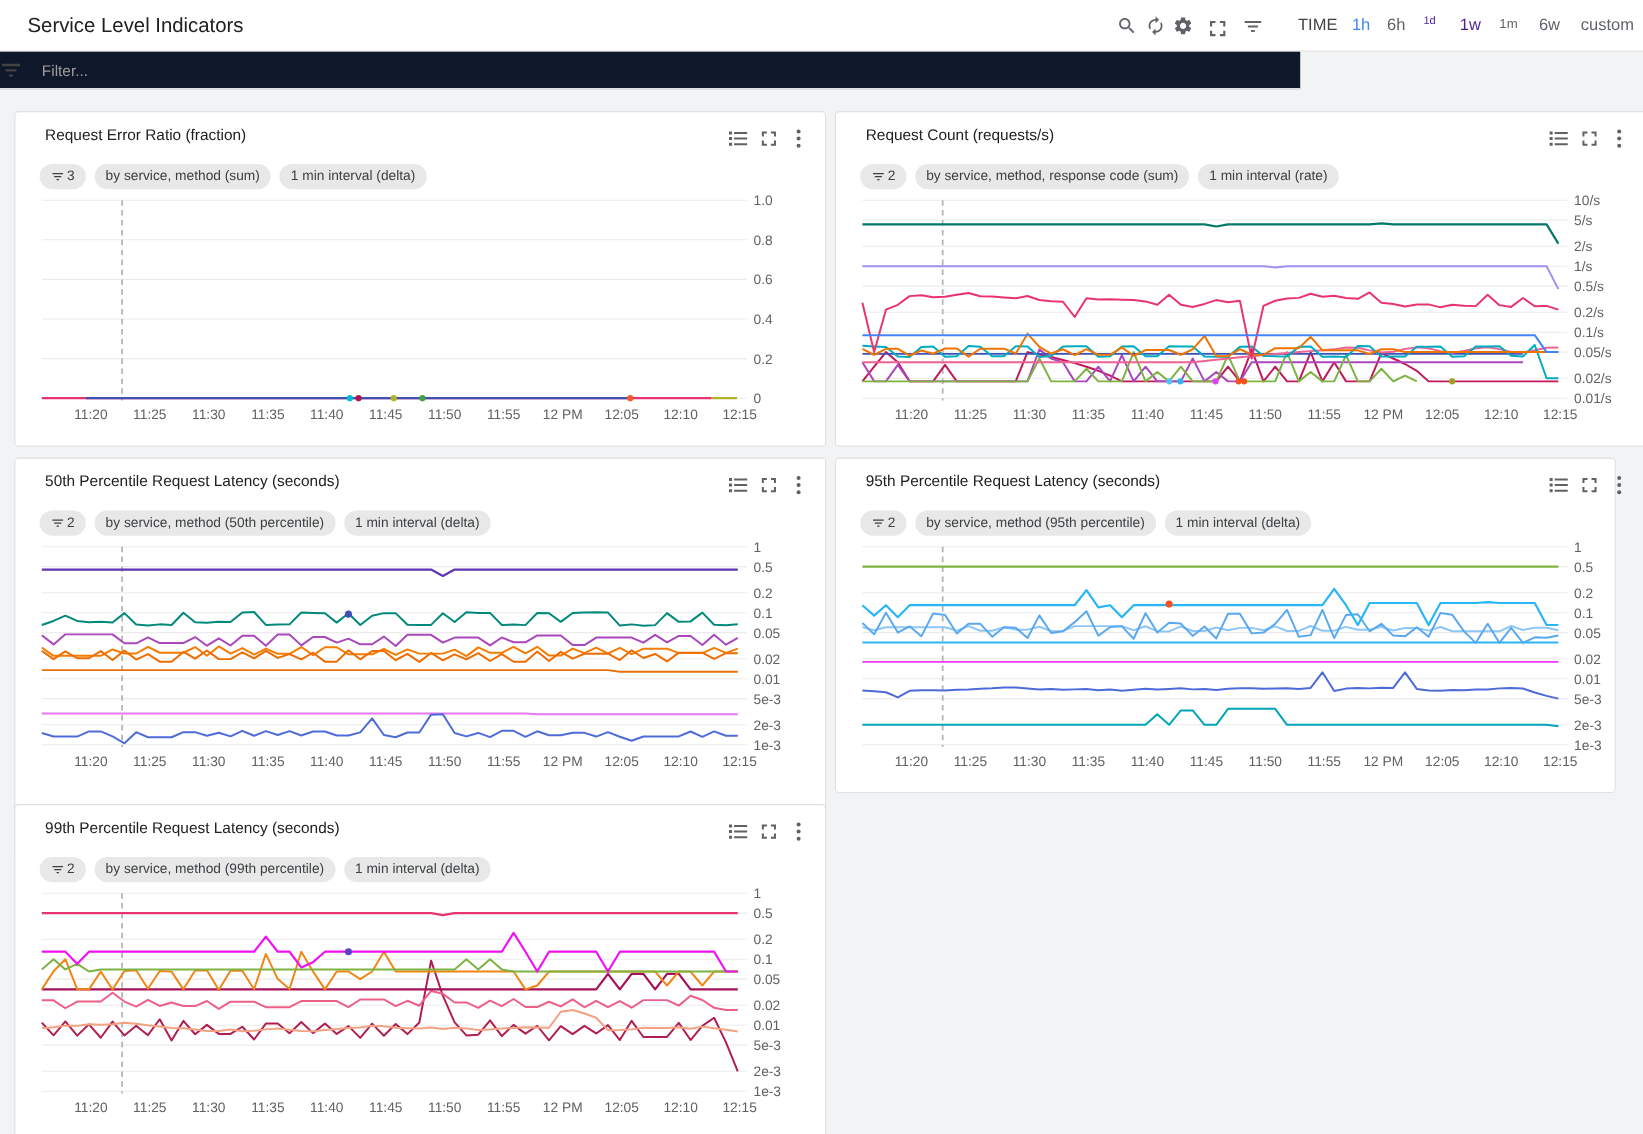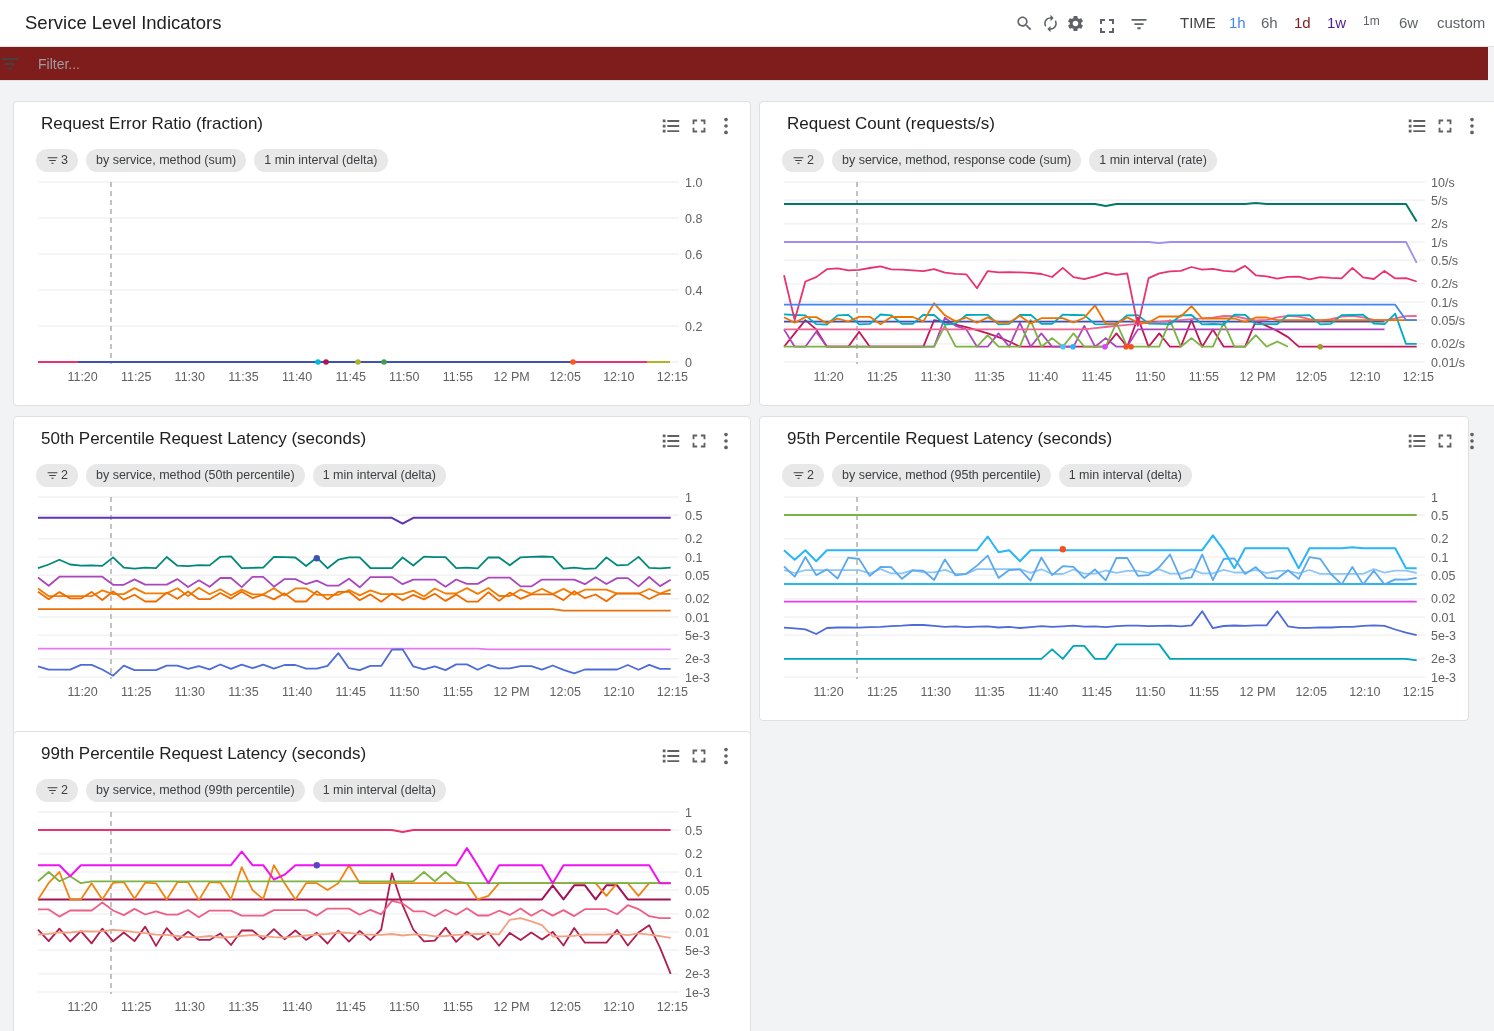--- a/index.html
+++ b/index.html
@@ -1,18 +1,18 @@
 <!DOCTYPE html>
 <html><head><meta charset="utf-8"><style>
 * { margin:0; padding:0; box-sizing:border-box; }
 html,body { width:1494px; height:1031px; overflow:hidden; background:#f1f3f4; font-family:"Liberation Sans",sans-serif; }
 .topbar { position:absolute; left:0; top:0; width:1494px; height:47px; background:#fff; border-bottom:1px solid #e0e0e0; }
-.filterbar { position:absolute; left:0; top:47px; width:1488px; height:34px; background:#7f1d1d; border-bottom:1px solid #e0e0e0; }
+.filterbar { position:absolute; left:0; top:47px; width:1182px; height:34px; background:#0f172a; border-bottom:1px solid #e0e0e0; }
 .card { position:absolute; background:#fff; border:1px solid #e0e0e0; border-radius:4px; }
-.ctitle { position:absolute; left:27px; top:12px; font-size:17px; color:#212121; }
+.ctitle { position:absolute; left:27px; top:12px; font-size:14px; color:#212121; }
 .cicons { position:absolute; left:646px; top:13px; }
 .cicons span { position:absolute; top:0; }
 .chips { position:absolute; left:22px; top:47px; display:flex; gap:8px; }
 .chip { background:#e8e8e8; border-radius:12px; height:23px; line-height:23px; padding:0 10px; font-size:12.5px; color:#3c4043; white-space:nowrap; display:inline-flex; align-items:center; }
 .plot { position:absolute; left:0; top:0; }
 </style></head>
 <body>
 <div class="topbar">
   <span style="position:absolute;left:25px;top:12px;font-size:18.5px;color:#212121">Service Level Indicators</span>
   <span style="position:absolute;left:1015px;top:14px"><svg width="19" height="19" viewBox="0 0 24 24">
@@ -26,21 +26,21 @@
       </svg></span>
     <span style="position:absolute;left:1095px;top:14px"><svg width="24" height="24" viewBox="0 0 24 24">
         <path fill="#5f6368" d="M7 14H5v5h5v-2H7v-3zm-2-4h2V7h3V5H5v5zm12 7h-3v2h5v-5h-2v3zM14 5v2h3v3h2V5h-5z"></path>
       </svg></span>
     <span style="position:absolute;left:1129px;top:14px"><svg width="20" height="20" viewBox="0 0 24 24">
         <path fill="#5f6368" d="M3 6h18v2.2H3zm3.5 5h11v2.2h-11zM10 16h4v2.2h-4z"></path>
       </svg></span>
     <span style="position:absolute;left:1180px;top:14px;color:#424242;font-weight:500;font-size:15px">TIME</span>
     <span style="position:absolute;left:1229px;top:14px;color:#4285f4;font-weight:400;font-size:15px">1h</span>
     <span style="position:absolute;left:1261px;top:14px;color:#5f6368;font-weight:400;font-size:15px">6h</span>
-    <span style="position:absolute;left:1294px;top:14px;color:#7f1d1d;font-weight:400;font-size:15px">1d</span>
+    <span style="position:absolute;left:1294px;top:14px;color:#4c1d95;font-weight:400;font-size:10px">1d</span>
     <span style="position:absolute;left:1327px;top:14px;color:#4c1d95;font-weight:400;font-size:15px">1w</span>
     <span style="position:absolute;left:1363px;top:14px;color:#5f6368;font-weight:400;font-size:12px">1m</span>
     <span style="position:absolute;left:1399px;top:14px;color:#5f6368;font-weight:400;font-size:15px">6w</span>
     <span style="position:absolute;left:1437px;top:14px;color:#5f6368;font-weight:400;font-size:15px">custom</span>
 </div>
 <div class="filterbar">
   <span style="position:absolute;left:-1px;top:6px"><svg width="22" height="22" viewBox="0 0 24 24">
         <path fill="#424242" d="M3 5.5h18v2.4H3zm3.5 5.3h11v2.4h-11zM10 16h4v2.4h-4z"></path>
       </svg></span>
   <span style="position:absolute;left:38px;top:9px;font-size:14px;color:#9e9e9e">Filter...</span>

